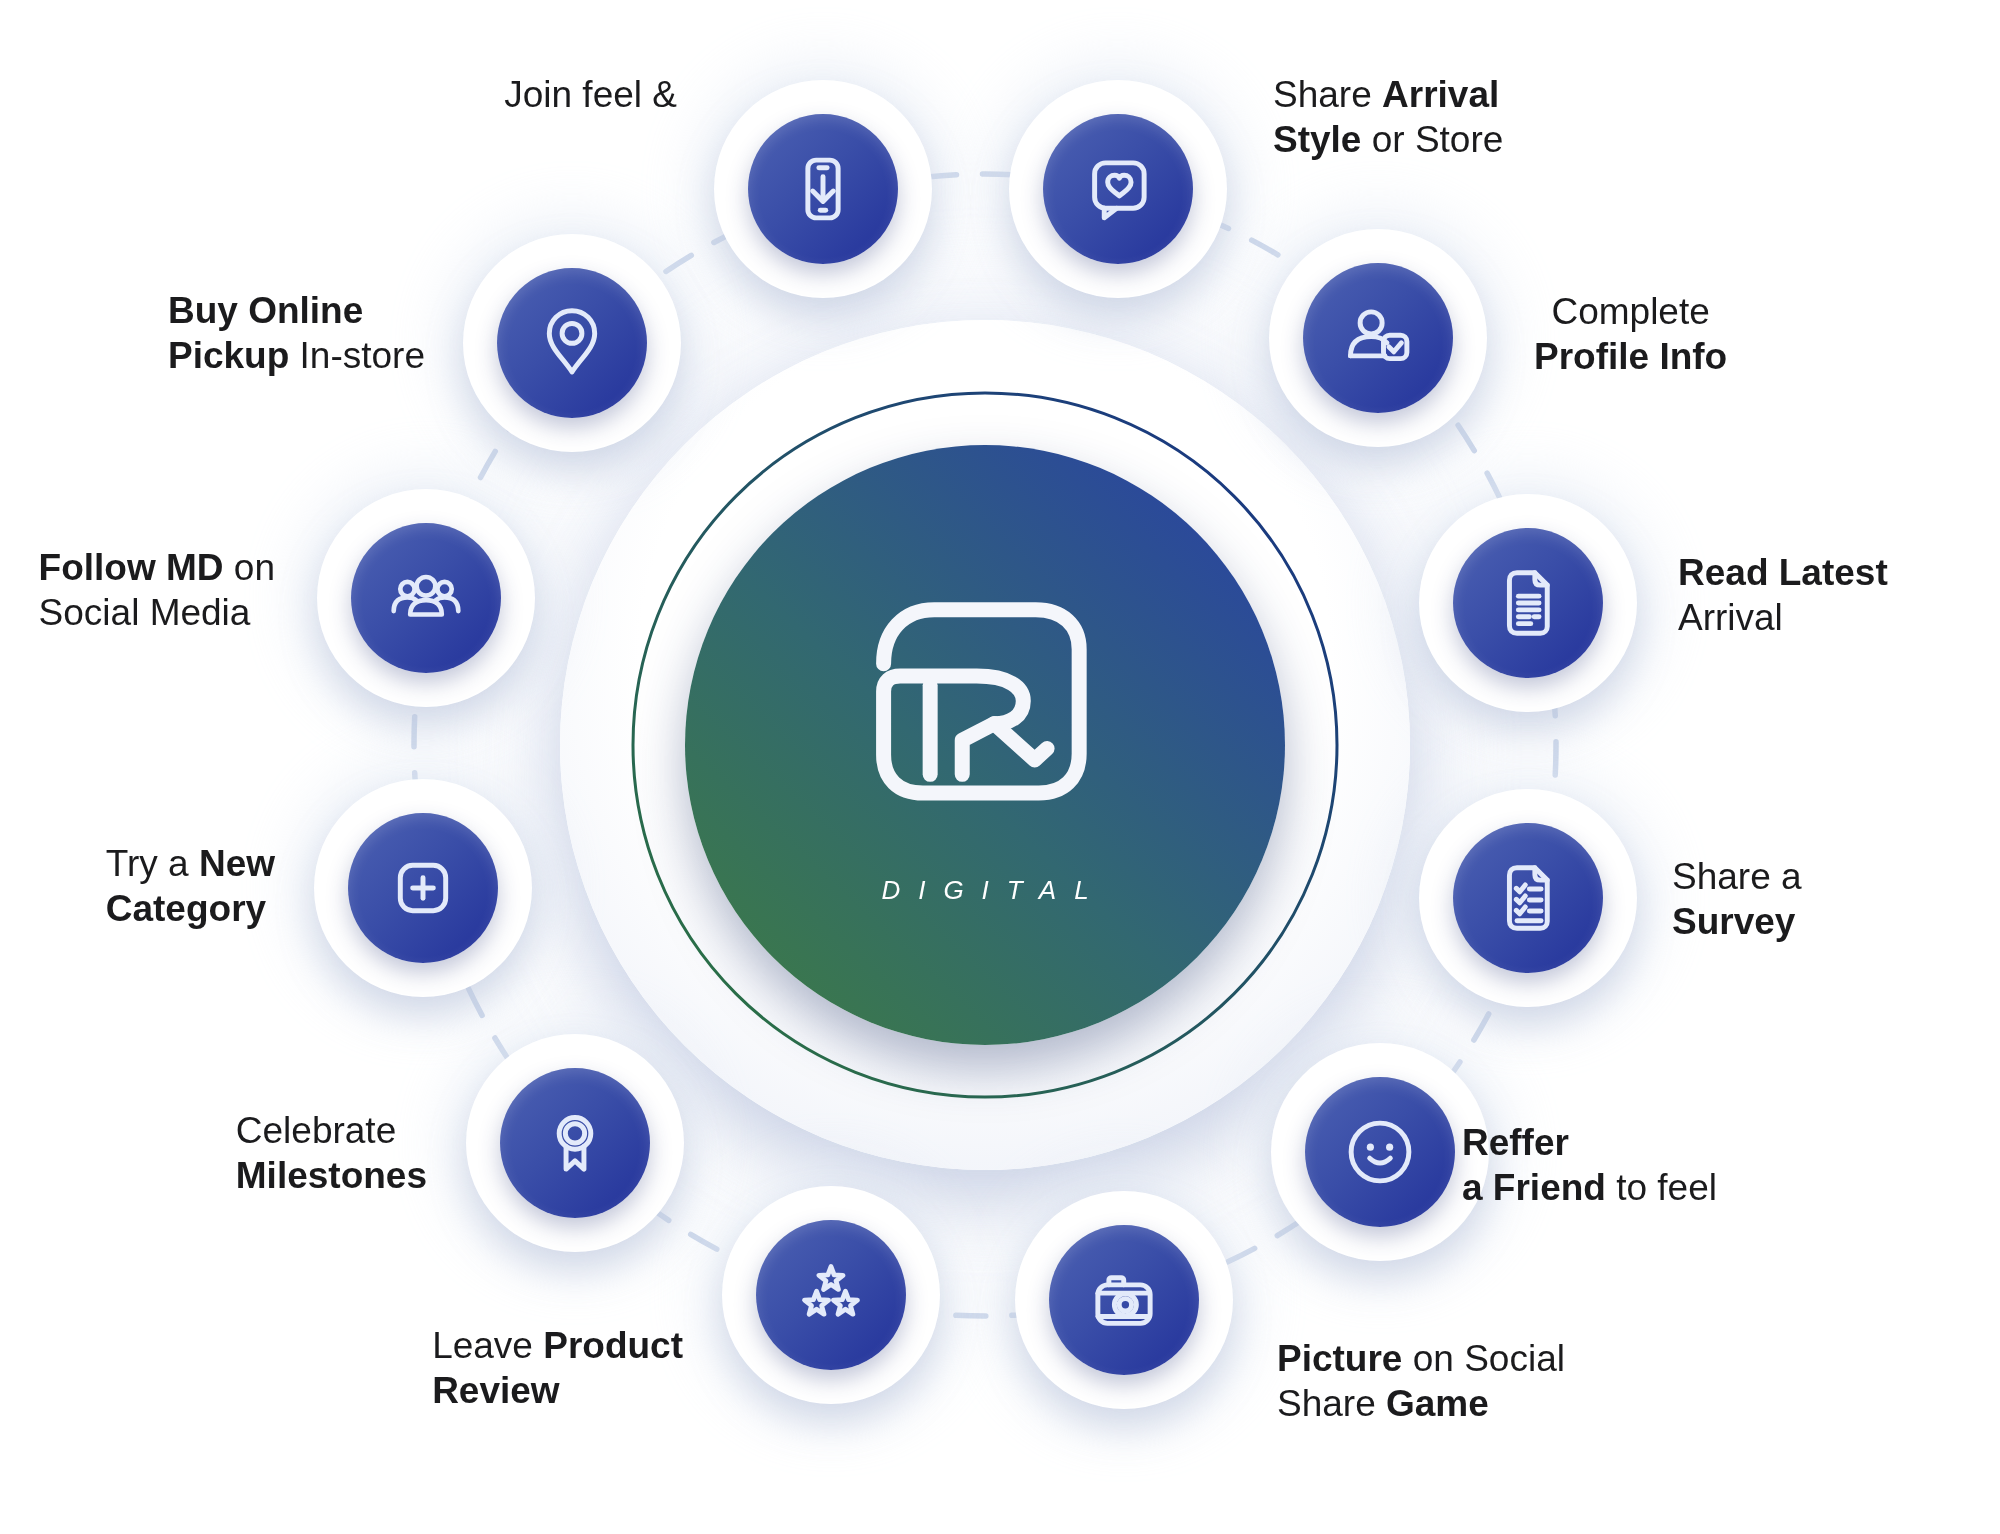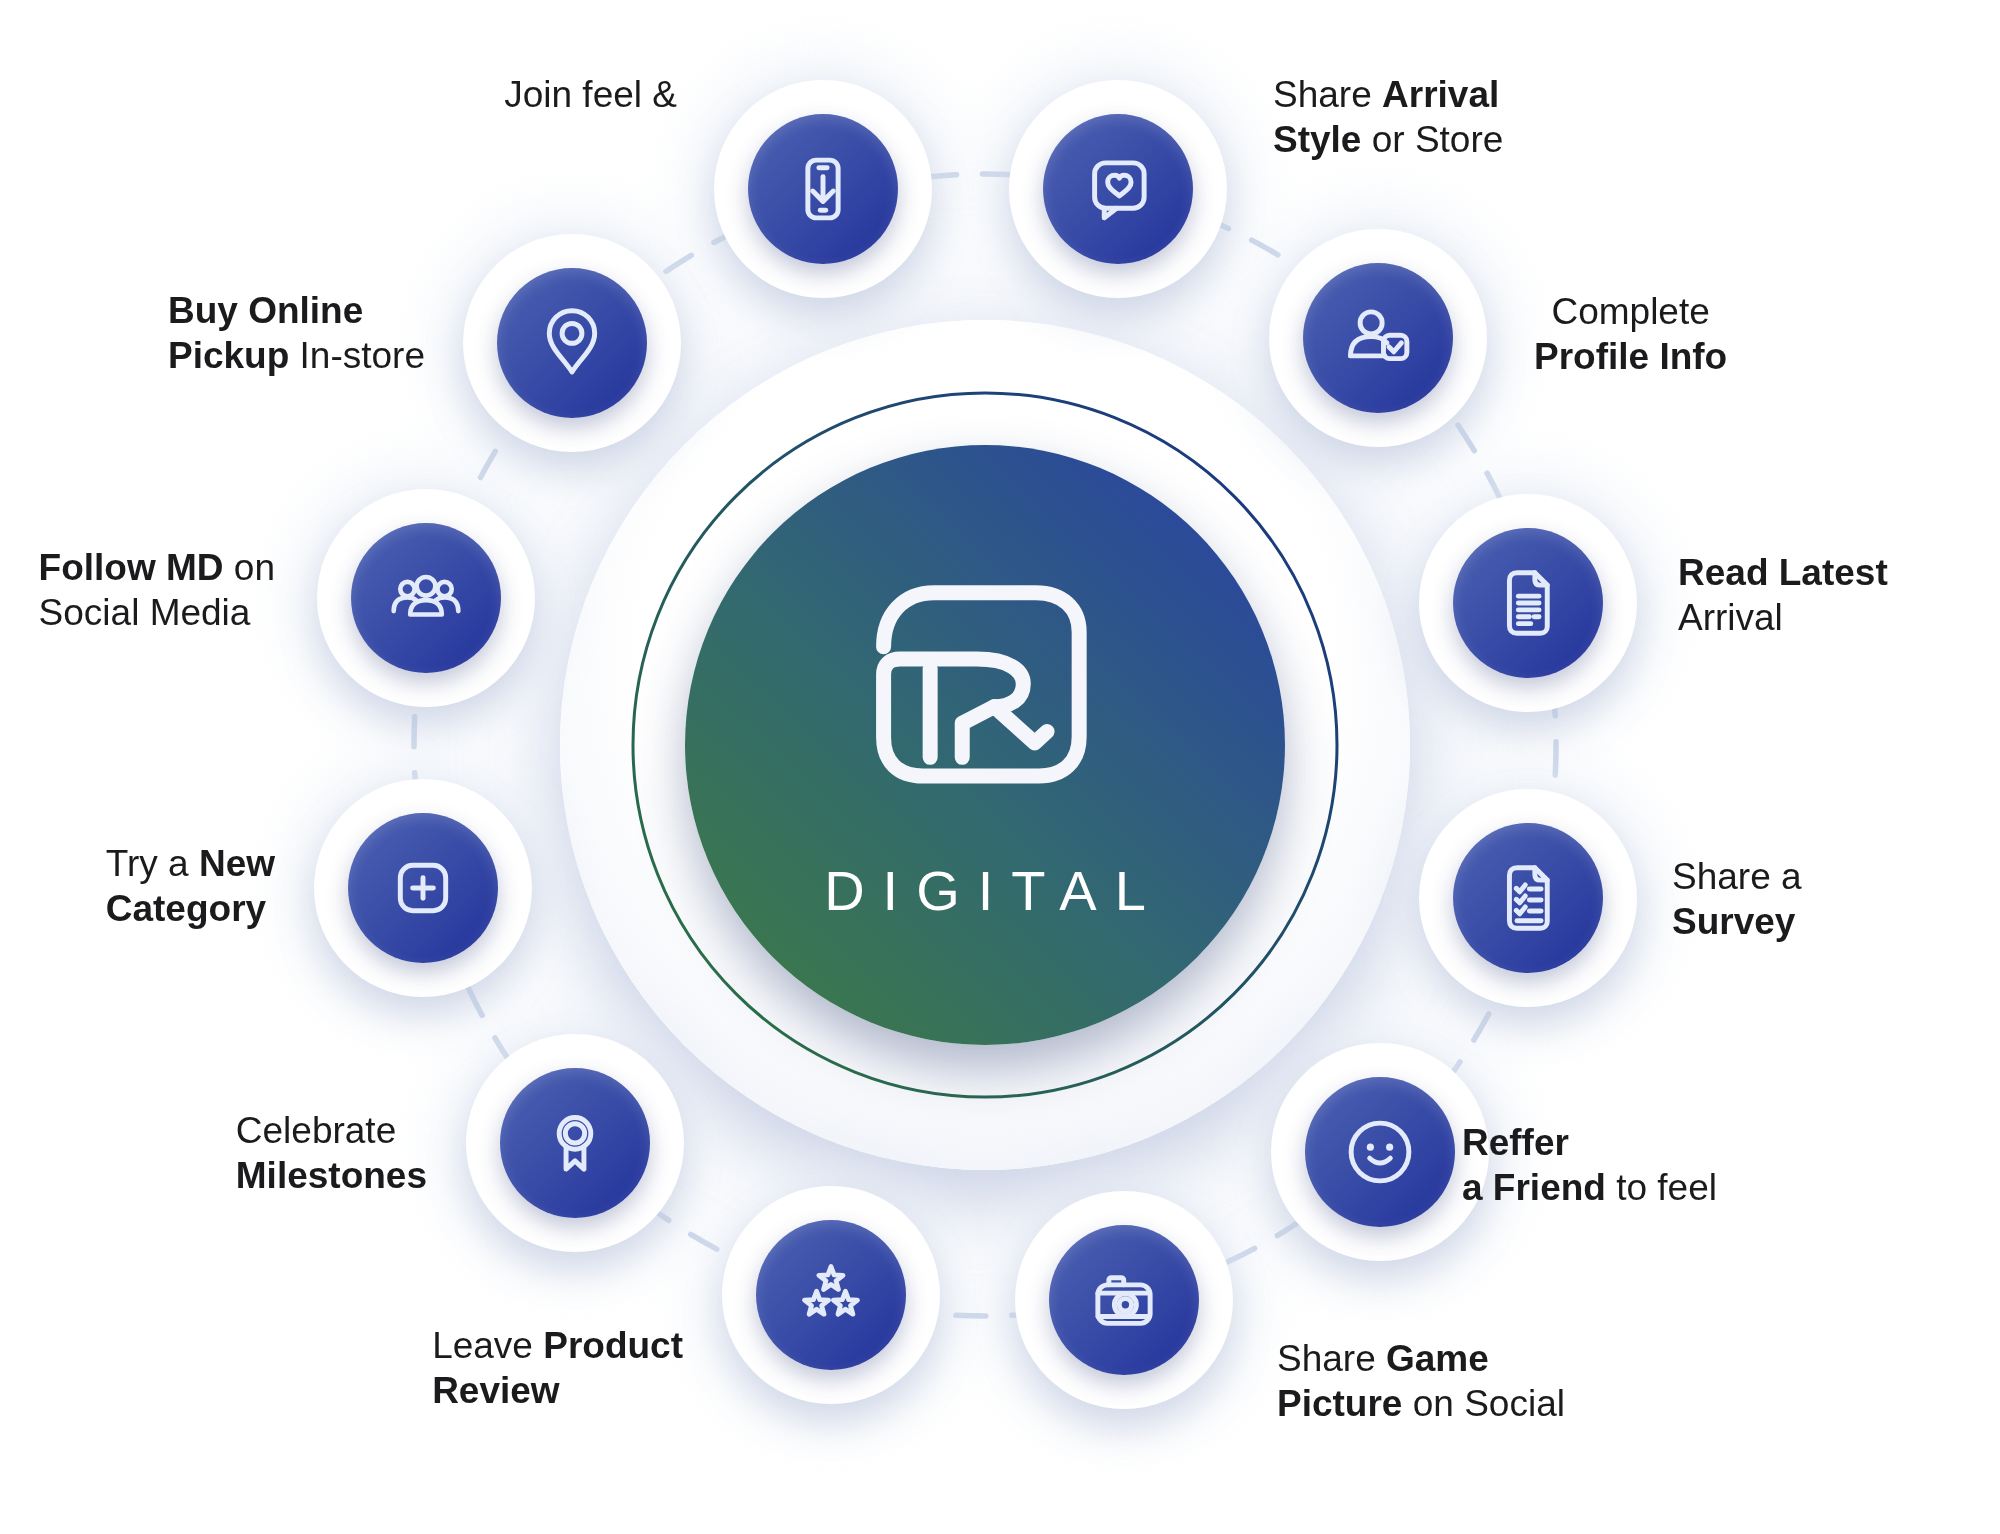--- a/index.html
+++ b/index.html
@@ -19,21 +19,21 @@
   }
   .center-ring-svg{position:absolute;left:55px;top:55px;}
   .center-grad{
     position:absolute;left:125px;top:125px;width:600px;height:600px;border-radius:50%;
     background:linear-gradient(43deg, #3d7c42 2%, #326871 45%, #2a45a0 92%);
     box-shadow:0 24px 50px rgba(35,55,110,.35);
     display:flex;flex-direction:column;align-items:center;justify-content:center;gap:52px;
   }
   .center-logo{display:block;}
   .center-title{
-    font-size:56px;font-weight:400;color:#ffffff;letter-spacing:18px;padding-left:18px;
+    font-size:26px;font-weight:400;color:#ffffff;letter-spacing:18px;padding-left:18px;font-style:italic;
   }
   
   .sat{position:absolute;width:218px;height:218px;}
   .sat-white{
     width:218px;height:218px;border-radius:50%;background:#ffffff;
     box-shadow:0 18px 36px rgba(148,163,198,.35), 0 0 55px 20px rgba(230,236,246,.65);
     display:flex;align-items:center;justify-content:center;
   }
   .sat-blue{
     width:150px;height:150px;border-radius:50%;
@@ -293,22 +293,22 @@
       </div>
       <div class="label align-left" style="top: 854px; left: 1672px;">
         <div class="line"><span>Share a</span></div>
         <div class="line"><span class="b">Survey</span></div>
       </div>
       <div class="label align-left" style="top: 1120px; left: 1462px;">
         <div class="line"><span class="b">Reffer</span></div>
         <div class="line"><span class="b">a Friend</span><span> to feel</span></div>
       </div>
       <div class="label align-left" style="top: 1336px; left: 1277px;">
+        <div class="line"><span class="b">Picture</span><span> on Social</span></div>
         <div class="line"><span>Share </span><span class="b">Game</span></div>
-        <div class="line"><span class="b">Picture</span><span> on Social</span></div>
       </div>
       <div class="label align-right" style="top: 1323px; right: 1317px;">
         <div class="line"><span>Leave </span><span class="b">Product</span></div>
         <div class="line"><span class="b">Review</span></div>
       </div>
       <div class="label align-right" style="top: 1108px; right: 1573px;">
         <div class="line"><span>Celebrate</span></div>
         <div class="line"><span class="b">Milestones</span></div>
       </div>
       <div class="label align-right" style="top: 841px; right: 1725px;">

